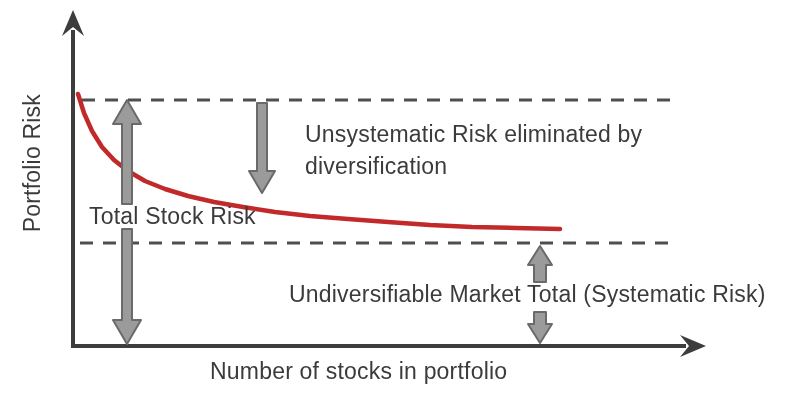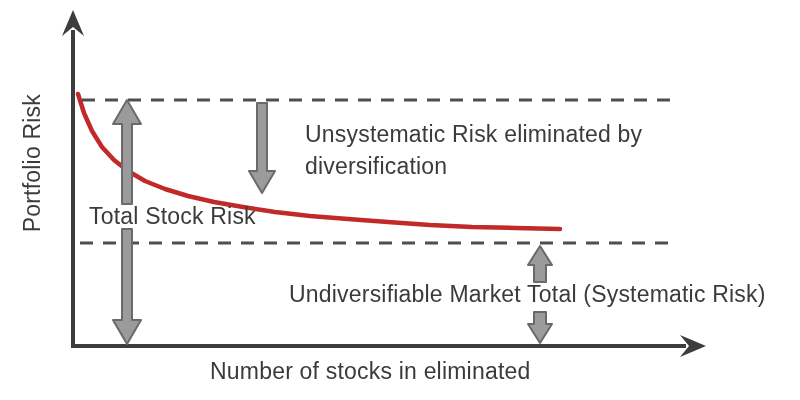--- a/index.html
+++ b/index.html
@@ -38,14 +38,14 @@
     </svg>
 
   <div class="lbl ylabel">Portfolio Risk</div>
 
   <div class="lbl total">Total Stock Risk</div>
 
   <div class="lbl unsys"><span>Unsystematic Risk eliminated by</span><br><span>diversification</span></div>
 
   <div class="lbl sys">Undiversifiable Market Total (Systematic Risk)</div>
 
-  <div class="lbl xlabel">Number of stocks in eliminated</div>
+  <div class="lbl xlabel">Number of stocks in portfolio</div>
 </div>
 
 </body></html>

